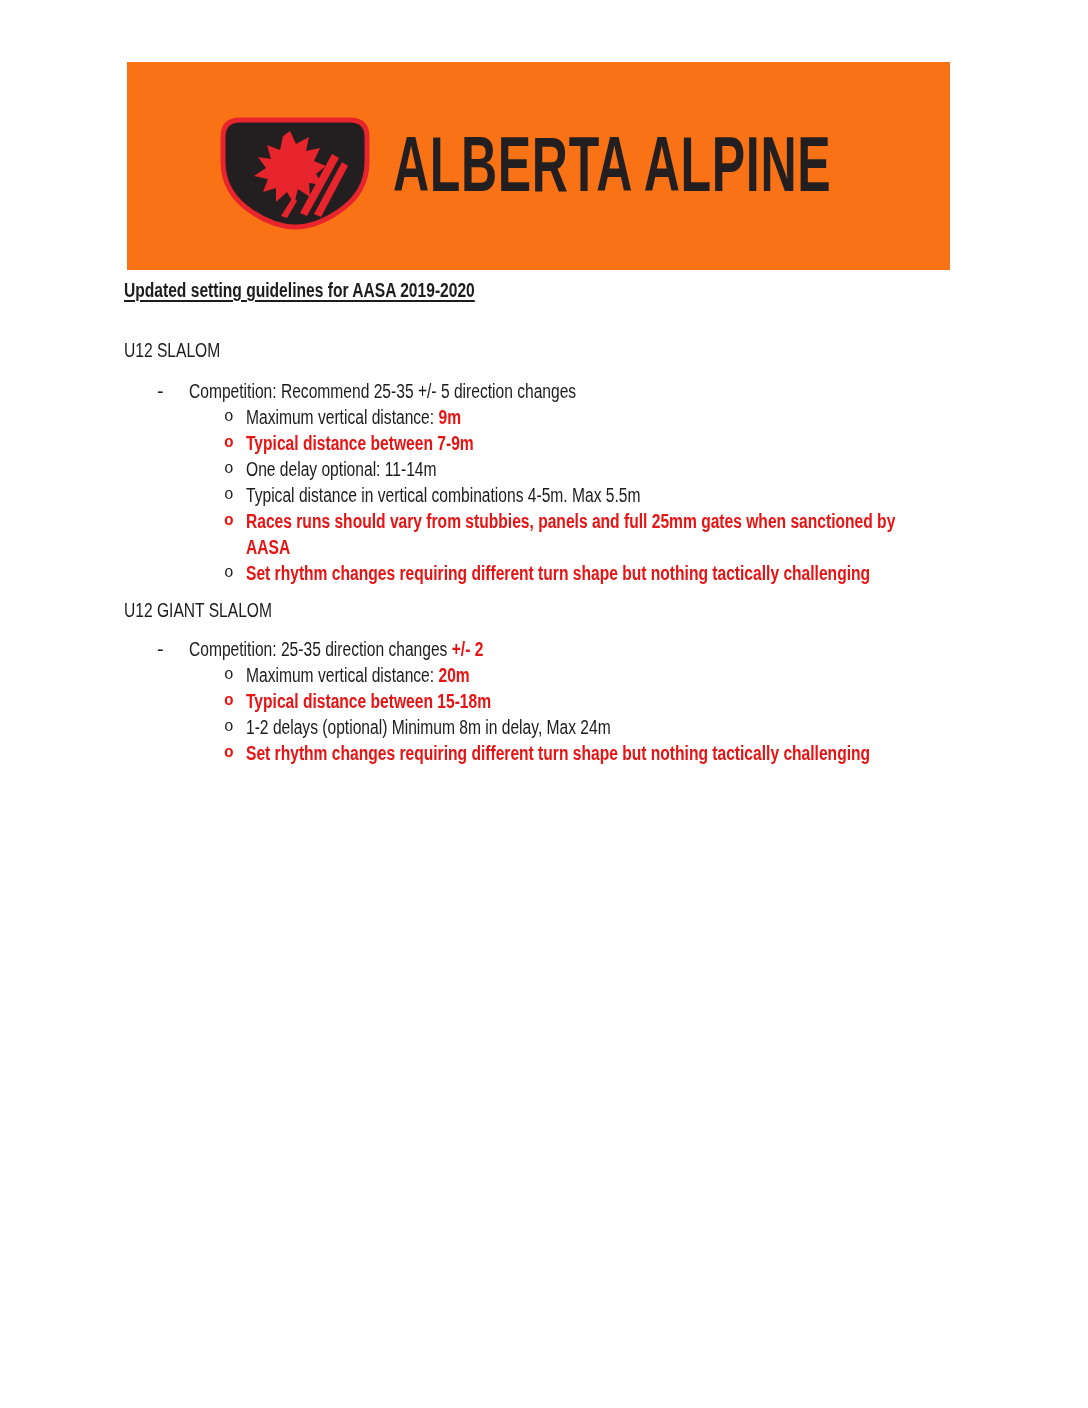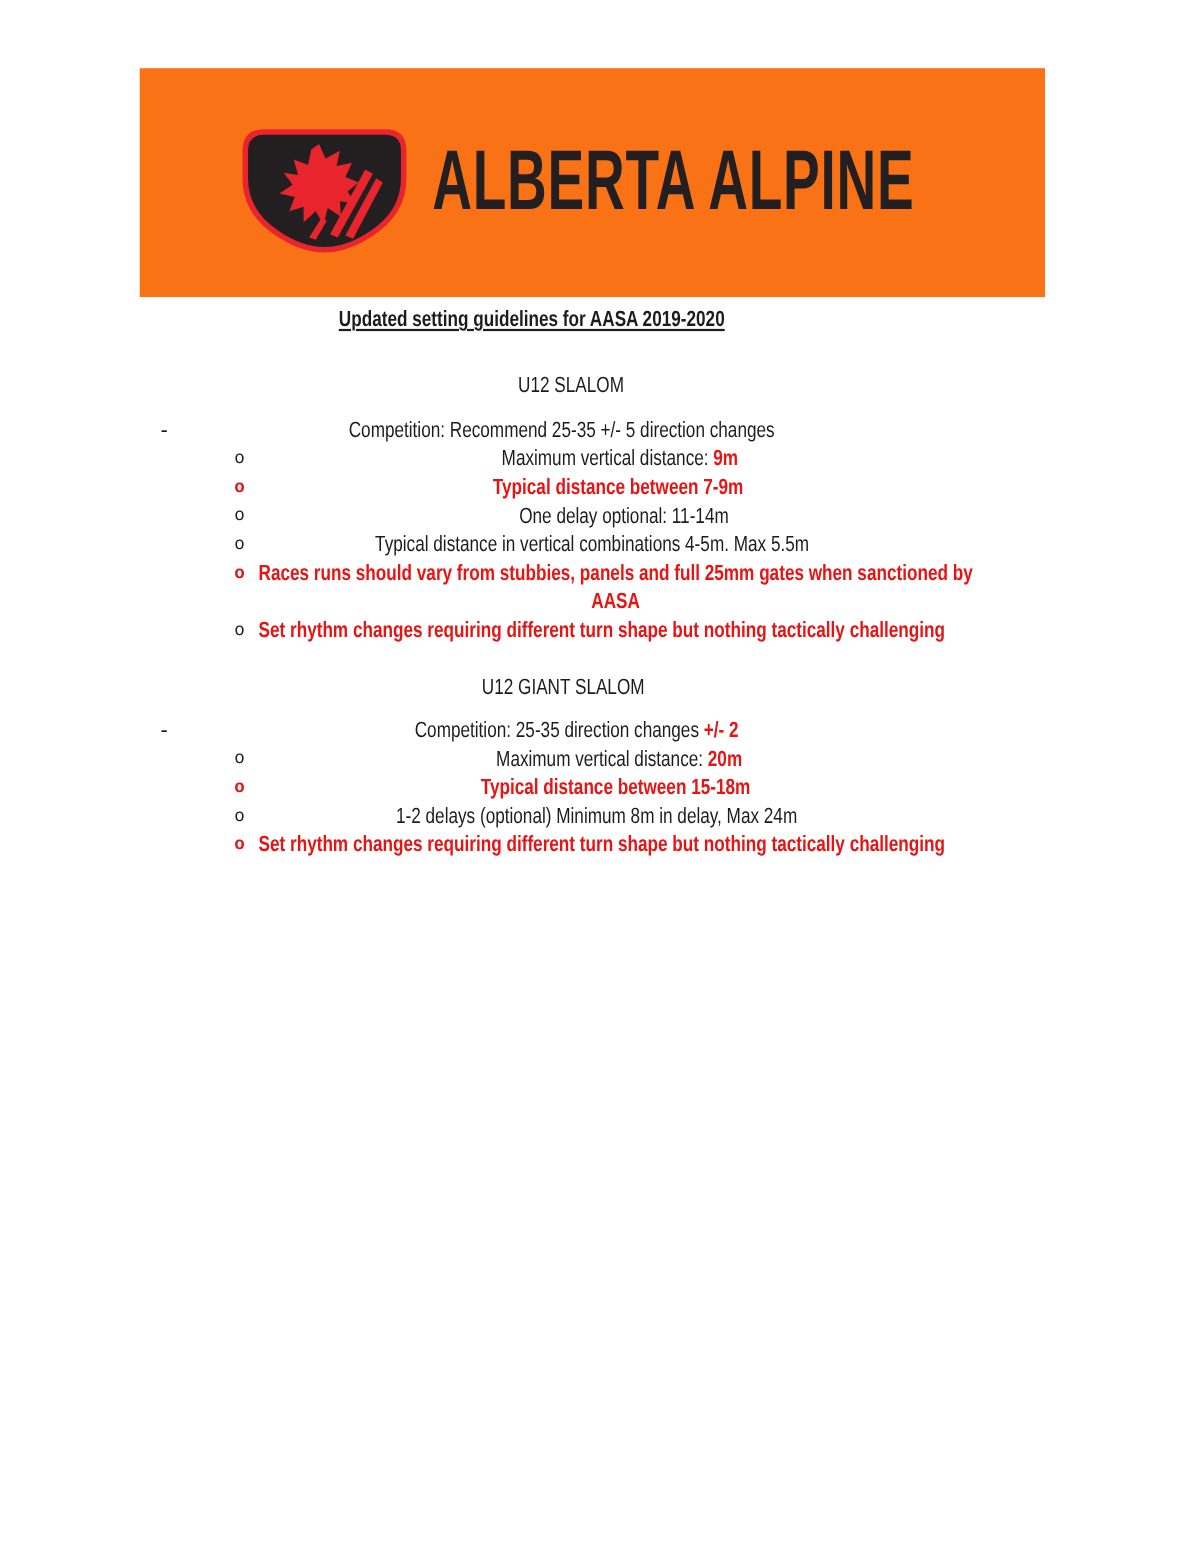--- a/index.html
+++ b/index.html
@@ -20,26 +20,26 @@
   .shield{position:absolute;left:93px;top:55px;width:150px;height:113px;}
   .wordmark{
     position:absolute;left:266px;top:64px;
     font-size:77px;font-weight:700;line-height:1;
     color:#231f20;white-space:nowrap;
     transform:scaleX(0.65);transform-origin:0 0;
     letter-spacing:1px;
   }
 
   
-  .content{position:absolute;left:113px;top:277px;width:840px;text-align:center;}
+  .content{position:absolute;left:124px;top:277px;width:840px;}
   .row{position:relative;line-height:26px;font-size:20px;}
   .t{display:inline-block;transform:scaleX(0.78);transform-origin:0 50%;white-space:pre;}
   .title-row .t{font-weight:700;text-decoration:underline;text-underline-offset:3px;}
   .heading-row{margin-top:34px;}
-  .heading-row2{margin-top:26px;}
+  .heading-row2{margin-top:11px;}
   .l1{padding-left:65px;margin-top:15px;}
   .l1 .marker{position:absolute;left:33px;top:0;line-height:26px;}
   .l1.mt13{margin-top:13px;}
   .l2{padding-left:122px;}
   .l2 .marker{
     position:absolute;left:100px;top:0;line-height:26px;
     font-family:"Liberation Mono",monospace;font-size:16px;
   }
   .red{color:#e81313;font-weight:700;}
   .marker.red{color:#e81313;font-weight:700;}

